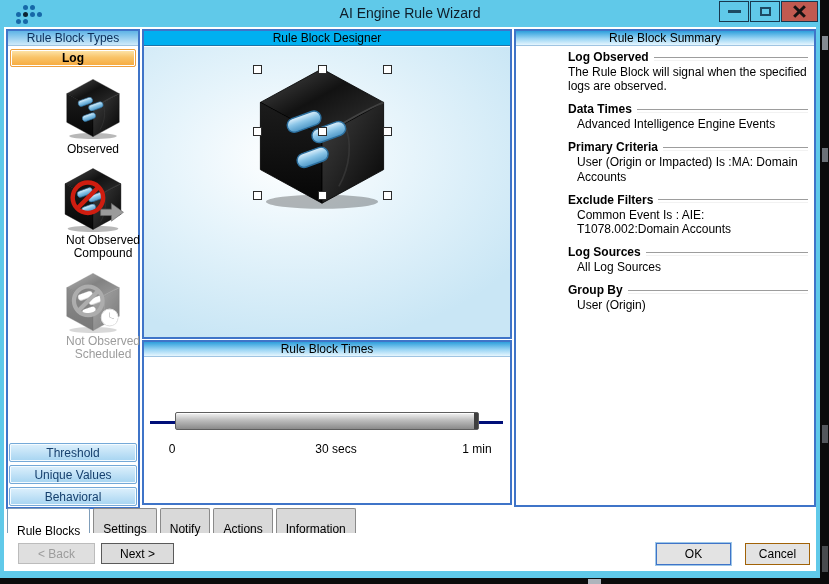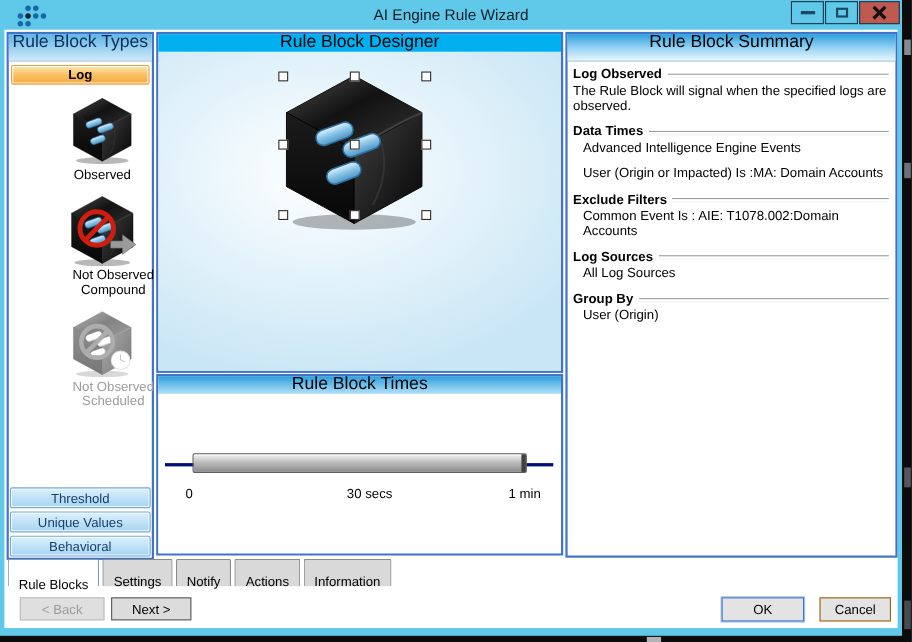--- a/index.html
+++ b/index.html
@@ -44,21 +44,21 @@
     content:""; position:absolute; left:-1px; top:5px; width:15px; height:3px; background:#131313;
   }
   .glyph-x::before { transform:rotate(45deg); }
   .glyph-x::after  { transform:rotate(-45deg); }
 
   .client { position:absolute; left:4px; top:27px; width:812px; height:544px; background:#ffffff; }
 
   
   .panel { position:absolute; border:2px solid #3f74c8; background:#fff; }
   .panel-header {
-    height:25px; line-height:15px; text-align:center; font-size:16px;
+    height:15px; line-height:15px; text-align:center; font-size:12px;
     background:linear-gradient(to bottom,#2e9fdc,#9bd5f4 55%,#e6f6fe);
     border-bottom:1px solid #9fc4e2; color:#000;
   }
 
   
   .sidebar { left:2px; top:2px; width:134px; height:480px; }
   .sidebar .panel-header { background:linear-gradient(to bottom,#5fb4e6,#cfeafa); color:#0b2e59; }
   .log-btn {
     display:block; width:126px; margin:3px auto 0; height:18px;
     background:linear-gradient(to bottom,#fde7b0,#f9c469 45%,#f6a93d);
@@ -104,21 +104,21 @@
     background:linear-gradient(to bottom,#f4f4f4,#bdbdbd 45%,#8a8a8a);
     border:1px solid #5e5e5e; border-radius:2px; box-shadow:inset 0 1px 0 #fdfdfd;
     cursor:ew-resize;
   }
   .sbar::after { content:""; position:absolute; right:0; top:0; bottom:0; width:4px; background:#3f3f3f; }
   .tick { position:absolute; top:84px; transform:translateX(-50%); font-size:12px; color:#000; white-space:nowrap; }
   .tick-0 { left:28px; } .tick-30 { left:192px; } .tick-60 { left:333px; }
 
   
   .summary { left:510px; top:2px; width:302px; height:478px; }
-  .summary-content { padding:4px 6px 0 5px; }
+  .summary-content { padding:4px 6px 0 5px;margin-left:47px; }
   .sec { margin-bottom:9px; }
   .sec-head { font-weight:bold; font-size:12px; display:flex; align-items:center; white-space:nowrap; }
   .sec-head::after {
     content:""; flex:1; margin-left:5px; margin-top:3px; height:2px;
     border-top:1px solid #9d9d9d; border-bottom:1px solid #f2f2f2;
   }
   .sec-body { font-size:12px; line-height:1.18; margin-top:1px; }
   .sec.ind .sec-body { padding-left:9px; }
 
   
@@ -301,20 +301,21 @@
       <div class="summary-content">
         <div class="sec">
           <div class="sec-head">Log Observed</div>
           <div class="sec-body">The Rule Block will signal when the specified logs are observed.</div>
         </div>
         <div class="sec ind">
           <div class="sec-head">Data Times</div>
           <div class="sec-body">Advanced Intelligence Engine Events</div>
         </div>
         <div class="sec ind">
+          <div class="sec-head">Primary Criteria</div>
           <div class="sec-body">User (Origin or Impacted) Is :MA: Domain Accounts</div>
         </div>
         <div class="sec ind">
           <div class="sec-head">Exclude Filters</div>
           <div class="sec-body">Common Event Is : AIE: T1078.002:Domain Accounts</div>
         </div>
         <div class="sec ind">
           <div class="sec-head">Log Sources</div>
           <div class="sec-body">All Log Sources</div>
         </div>

